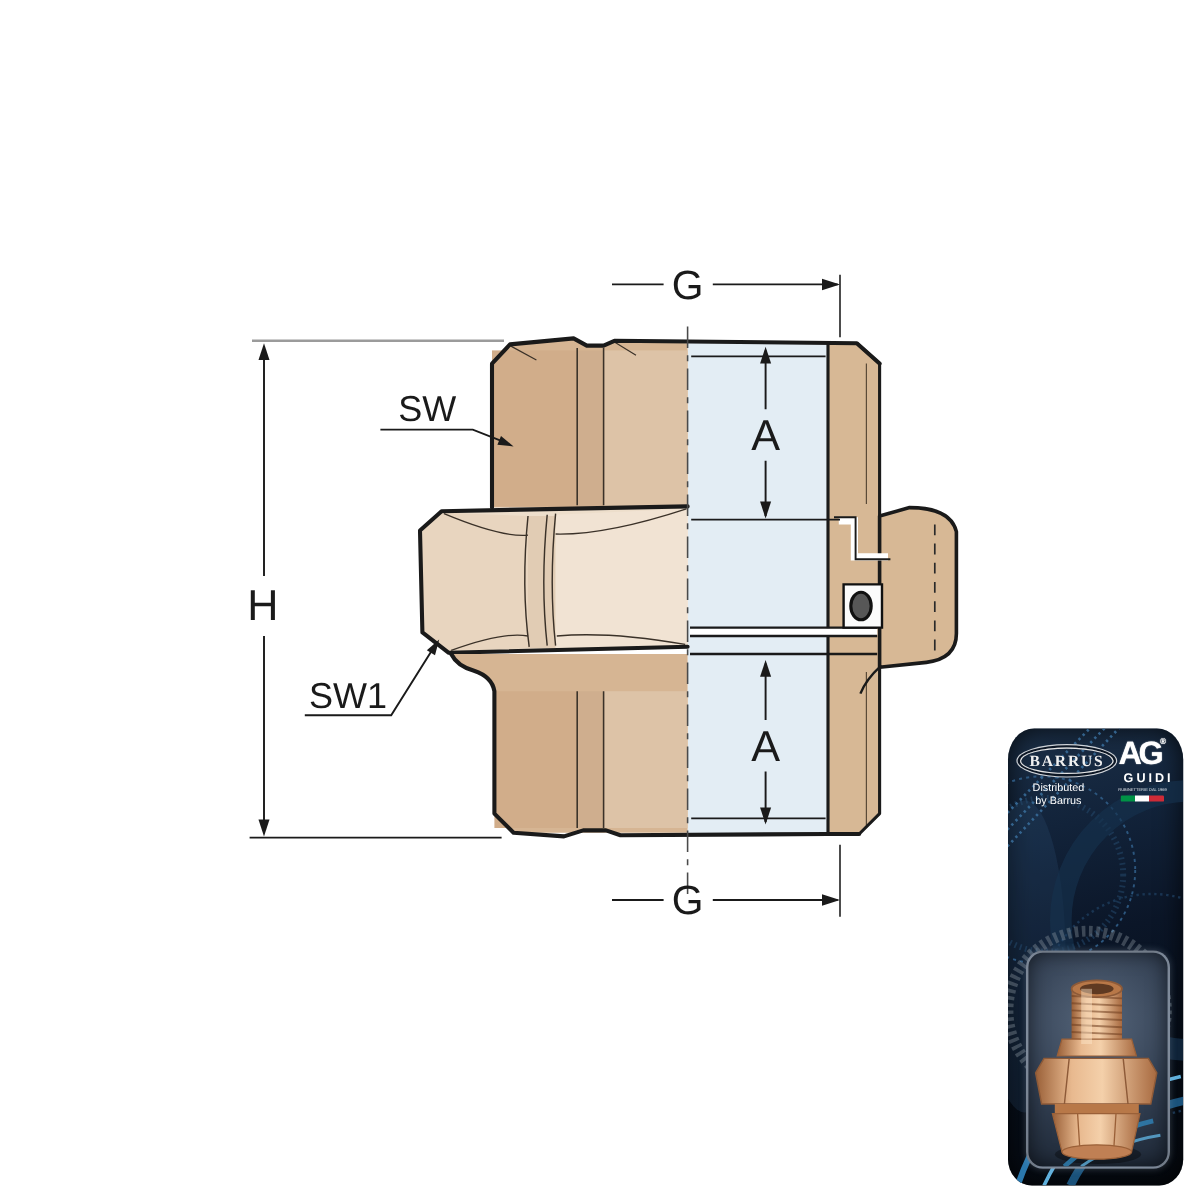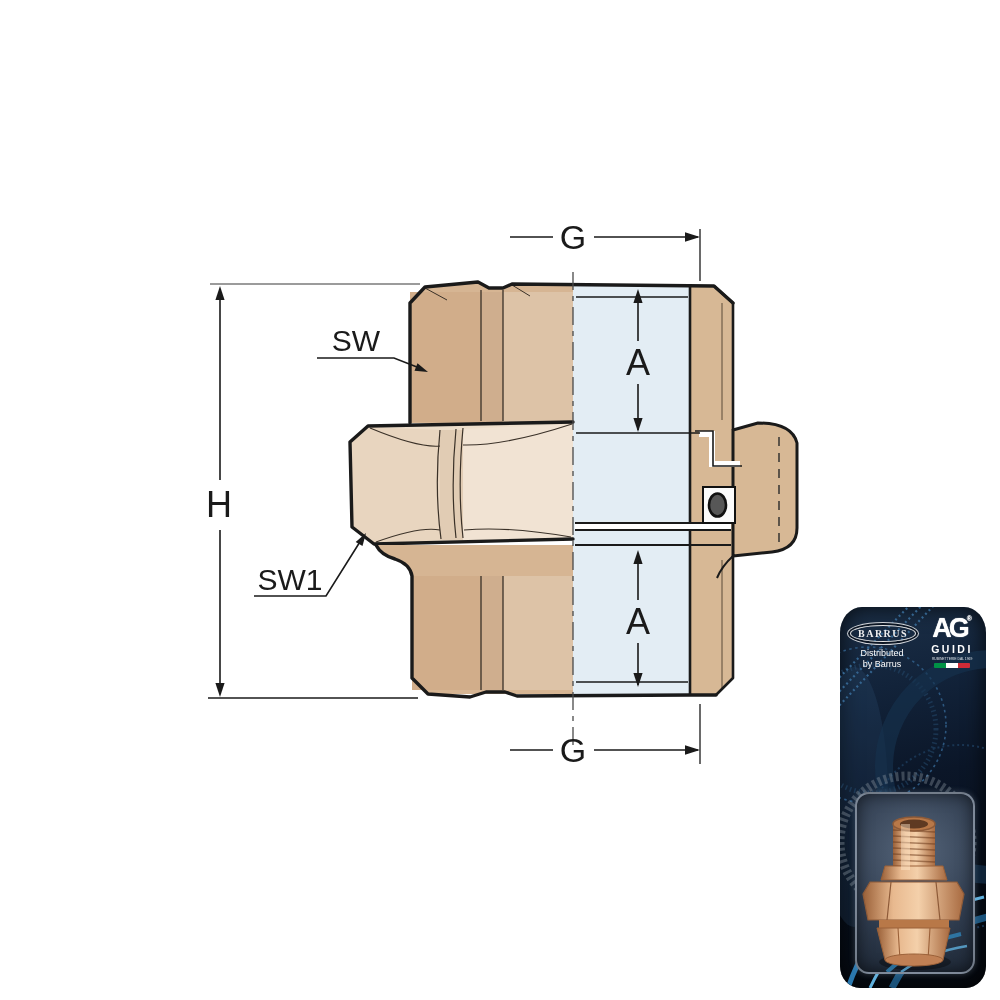--- a/index.html
+++ b/index.html
@@ -12,27 +12,27 @@
   .package{position:absolute;left:840px;top:607px;width:146px;height:381px;
     border-radius:22px 22px 20px 20px / 26px 26px 22px 22px;
     background:linear-gradient(168deg,#1c3048 0%,#12233a 22%,#0b1628 45%,#070f1c 70%,#05090f 100%);
     overflow:hidden;box-shadow:inset 0 0 22px rgba(0,0,0,.8);}
   .pkg-art{position:absolute;inset:0;}
   .pkg-header{position:absolute;left:0;top:0;width:100%;}
   .barrus-block{position:absolute;left:10px;top:16px;width:64px;text-align:center;}
   .barrus-oval{display:inline-block;border:1px solid #e6e6e6;border-radius:50%;
     padding:2px 7px;box-shadow:0 0 0 2px #0c1624,0 0 0 3px #cfd3d8;
     color:#f0f0f0;font-family:"Liberation Serif",serif;font-weight:bold;
-    font-size:10px;letter-spacing:1.5px;white-space:nowrap;}
+    font-size:13px;letter-spacing:1.5px;white-space:nowrap;}
   .dist{margin-top:6px;color:#ffffff;font-size:9px;font-weight:normal;line-height:1.25;}
   .guidi-block{position:absolute;right:8px;top:8px;width:52px;text-align:center;color:#ffffff;}
   .guidi-ag{font-size:27px;font-weight:900;letter-spacing:-3px;line-height:1;
     text-shadow:0 0 1px #fff;}
   .guidi-ag sup{font-size:7px;letter-spacing:0;vertical-align:top;}
-  .guidi-name{font-size:10.5px;font-weight:bold;letter-spacing:2.5px;margin-top:1px;}
+  .guidi-name{font-size:10.5px;font-weight:bold;letter-spacing:2.5px;margin-top:1px;text-align:right;}
   .guidi-tag{height:6px;display:flex;align-items:center;justify-content:center;overflow:visible;}
   .guidi-tag span{font-size:8px;color:#dfe3e8;transform:scale(.42);white-space:nowrap;}
   .flag{width:36px;height:4.5px;margin:2px auto 0 auto;
     background:linear-gradient(90deg,#009246 0 33%,#ffffff 33% 66%,#ce2b37 66% 100%);
     border-radius:1px;}
   .blister{position:absolute;left:15px;top:185px;width:116px;height:178px;
     border-radius:14px;
     background:radial-gradient(circle at 50% 32%,#55657a 0%,#323f52 55%,#1d2735 100%);
     border:2px solid rgba(215,225,235,.45);
     box-shadow:inset 0 0 16px rgba(0,0,0,.55),0 0 6px rgba(180,200,220,.25);

